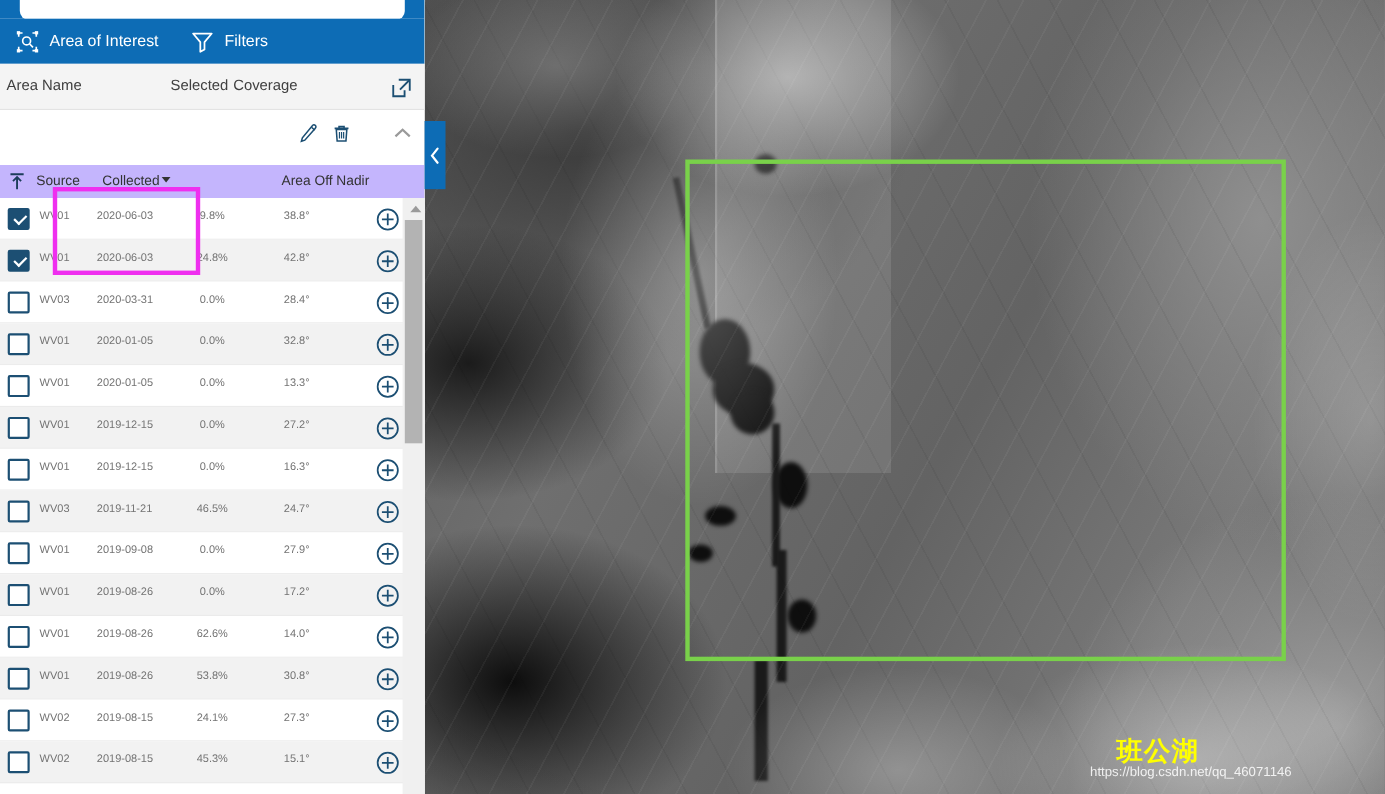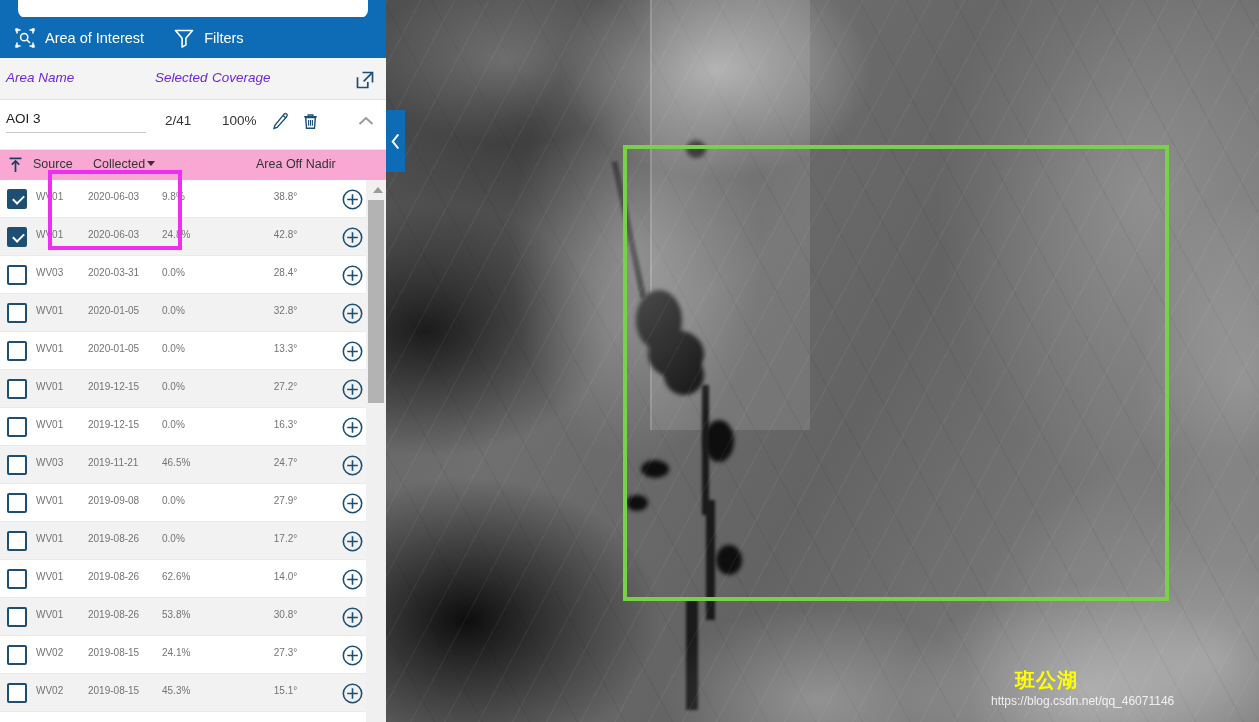--- a/index.html
+++ b/index.html
@@ -39,21 +39,21 @@
   }
   #btn-aoi { padding-left:14px; }
   #btn-filters { padding-left:29px;text-align:right; }
   .hdr-ico { width:22px; height:22px; display:block; }
 
   
   #aoi-colrow {
     position:absolute; left:0; top:58px; width:386px; height:42px;
     background:#f4f4f4; border-bottom:1px solid #e3e3e3;
   }
-  #aoi-colrow .lbl { position:absolute; top:12px; font-size:13.5px; color:#6d28d9;font-style:italic; }
+  #aoi-colrow .lbl { position:absolute; top:12px; font-size:13.5px; color:#404040; }
   #lbl-area-name { left:6px; }
   #lbl-selected  { left:155px; }
   #lbl-coverage  { left:212px; }
   #btn-popout { position:absolute; left:355px; top:70px; width:20px; height:20px; cursor:pointer; z-index:4; }
 
   
   #aoi-row {
     position:absolute; left:0; top:100px; width:386px; height:50px;
     background:#fff; border-bottom:1px solid #e9e9e9;
   }
@@ -62,21 +62,21 @@
   #aoi-name-underline { width:140px; height:1px; background:#c9c9c9; }
   #aoi-selected { position:absolute; left:165px; top:13px; font-size:13.5px; color:#333; }
   #aoi-coverage { position:absolute; left:222px; top:13px; font-size:13.5px; color:#333; }
   #btn-edit  { position:absolute; left:271px; top:112px; width:19px; height:19px; cursor:pointer; z-index:4; }
   #btn-trash { position:absolute; left:301px; top:112px; width:19px; height:19px; cursor:pointer; z-index:4; }
   #btn-collapse { position:absolute; left:357px; top:114px; width:18px; height:14px; cursor:pointer; z-index:4; }
 
   
   #tbl-head {
     position:absolute; left:0; top:150px; width:386px; height:30px;
-    background:#f9a8d4;
+    background:#c4b5fd;
   }
   #tbl-head .th { position:absolute; top:7px; font-size:12.5px; color:#333; white-space:nowrap; }
   #th-sorticon { left:8px; top:7px; width:15px; height:16px; cursor:pointer; position:absolute; }
   #th-source    { left:33px; }
   #th-collected { left:93px; cursor:pointer; }
   #th-clouds    { left:168px;margin-top:21px; }
   #th-nadir     { left:256px; }
   .caret-dn { display:inline-block; margin-left:2px;
     border-left:4px solid transparent; border-right:4px solid transparent;
     border-top:5px solid #333; vertical-align:2px; }
@@ -97,22 +97,22 @@
   }
   .cb.on { background:#1c4f73; }
   .cb.on::after {
     content:""; position:absolute; left:4px; top:4px; width:9px; height:5px;
     border-left:2.4px solid #fff; border-bottom:2.4px solid #fff;
     transform:rotate(-45deg);
   }
   .c { position:absolute; top:11px; font-size:10px; color:#737373; white-space:nowrap; }
   .c-src  { left:36px; }
   .c-date { left:88px; }
-  .c-cld  { left:162px; width:62px; }
-  .c-nad  { left:258px; width:55px; text-align:center; }
+  .c-cld  { left:162px; width:62px; text-align:center; }
+  .c-nad  { left:258px; width:55px; text-align:left; }
   .plus {
     position:absolute; left:342px; top:9px; width:21px; height:21px; cursor:pointer;
   }
 
   
   #sb-track {
     position:absolute; left:366px; top:180px; width:20px; height:542px;
     background:#f0f0f0; z-index:3;
   }
   #sb-up {
@@ -187,21 +187,21 @@
 
   
   #aoi-rect {
     position:absolute; left:237px; top:145px; width:546px; height:456px;
     border:4px solid #79d14a; z-index:6;
   }
 
   
   #wm-cn {
     position:absolute; left:629px; top:667px; z-index:9;
-    color:#ffff00; font-size:20px; font-weight:bold;
+    color:#ffff00; font-size:24px; font-weight:bold;
     font-family:"DejaVu Sans", sans-serif; letter-spacing:1px;
   }
   #wm-url {
     position:absolute; left:605px; top:694px; z-index:9;
     color:rgba(255,255,255,0.85); font-size:12px;
     font-family:Liberation Sans, sans-serif;
   }
 </style>
 </head>
 <body>
@@ -246,28 +246,20 @@
     <span class="lbl" id="lbl-coverage">Coverage</span>
   </div>
   <div id="btn-popout">
     <svg viewBox="0 0 20 20" width="20" height="20">
       <path d="M2.5 7.2v10.3h10.3V12" fill="none" stroke="#1c4f73" stroke-width="1.7"></path>
       <path d="M7.5 2.5h10v10" fill="none" stroke="#1c4f73" stroke-width="1.7"></path>
       <path d="M8.6 11.4L16.8 3.2" fill="none" stroke="#1c4f73" stroke-width="1.7"></path>
     </svg>
   </div>
 
-  <div id="aoi-row">
-    <div id="aoi-name-wrap">
-      <span id="aoi-name">AOI 3</span>
-      <div id="aoi-name-underline"></div>
-    </div>
-    <span id="aoi-selected">2/41</span>
-    <span id="aoi-coverage">100%</span>
-  </div>
   <div id="btn-edit">
     <svg viewBox="0 0 19 19" width="19" height="19">
       <path d="M13.3 1.9c1.1-1 2.6-.2 2.9 1 .2.9-.3 1.5-.9 2.2L6.1 15.4 3 16.5l.9-3.2z" fill="none" stroke="#1c4f73" stroke-width="1.4"></path>
       <path d="M12.2 3.6l2.9 2.7" fill="none" stroke="#1c4f73" stroke-width="1.3"></path>
     </svg>
   </div>
   <div id="btn-trash">
     <svg viewBox="0 0 19 19" width="19" height="19">
       <path d="M3.2 4.7h12.6M7.2 4.7V3h4.6v1.7" fill="none" stroke="#1c4f73" stroke-width="1.4"></path>
       <path d="M4.7 5.6h9.6l-.8 10.6H5.5z" fill="none" stroke="#1c4f73" stroke-width="1.4"></path>

